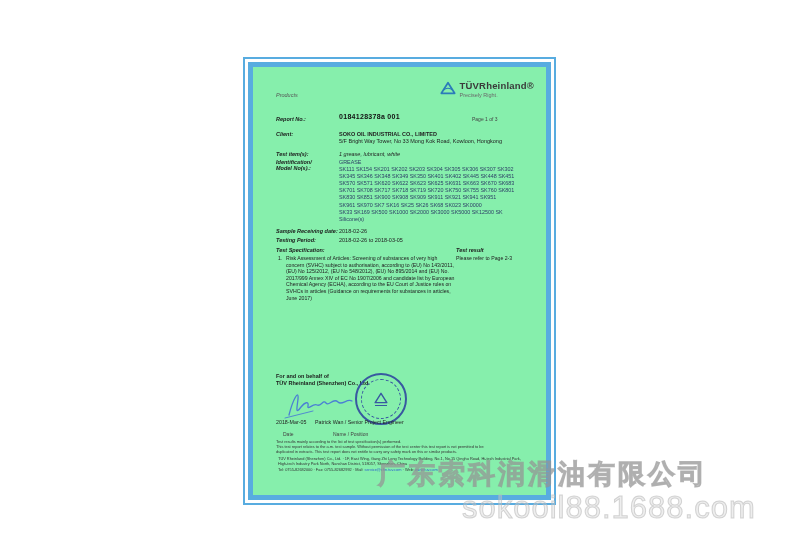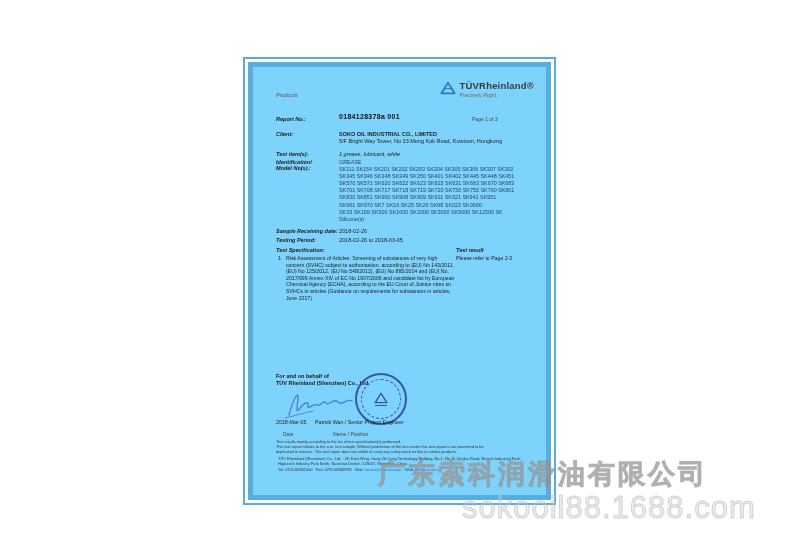--- a/index.html
+++ b/index.html
@@ -6,21 +6,21 @@
   html,body { width:800px; height:560px; background:#ffffff; overflow:hidden;
               font-family:"Liberation Sans", sans-serif; }
 
   
   .cert-outer {
     position:absolute; left:243px; top:57px; width:313px; height:448px;
     border:2px solid #58ace0; background:#ffffff; padding:3px;
   }
   .cert-inner {
     width:100%; height:100%;
-    border:5px solid #58ace0; background:#7dd3fc; position:relative;padding-left:16px;
+    border:5px solid #58ace0; background:#86efac; position:relative;padding-left:16px;
   }
   .cert-content { position:absolute; inset:0; }
 
   .abs { position:absolute; }
 
   
   .products { left:23px; top:25px; font-size:5.5px; font-style:italic; color:#555; }
   .logo { top:14px; right:12px; display:flex; align-items:flex-start; gap:3px; }
   .logo svg { width:16px; height:14px; display:block; }
   .logo-txt { display:flex; flex-direction:column; }

